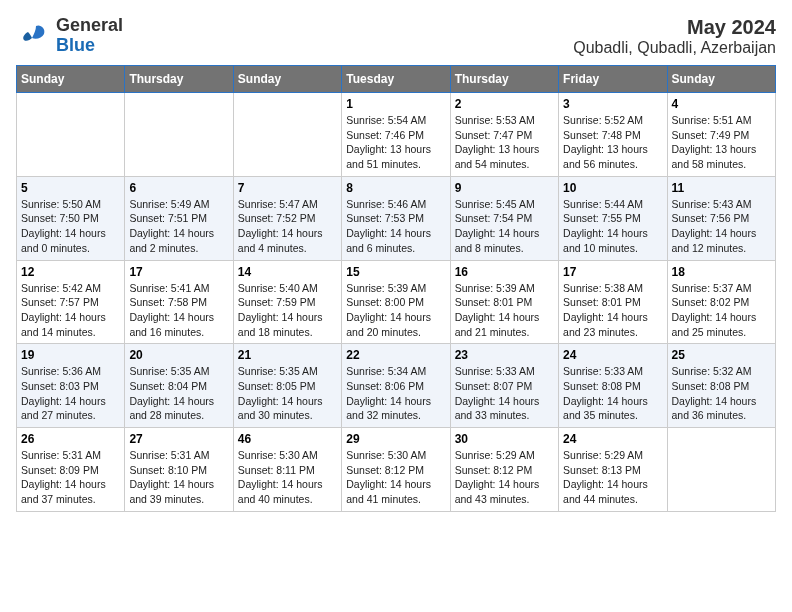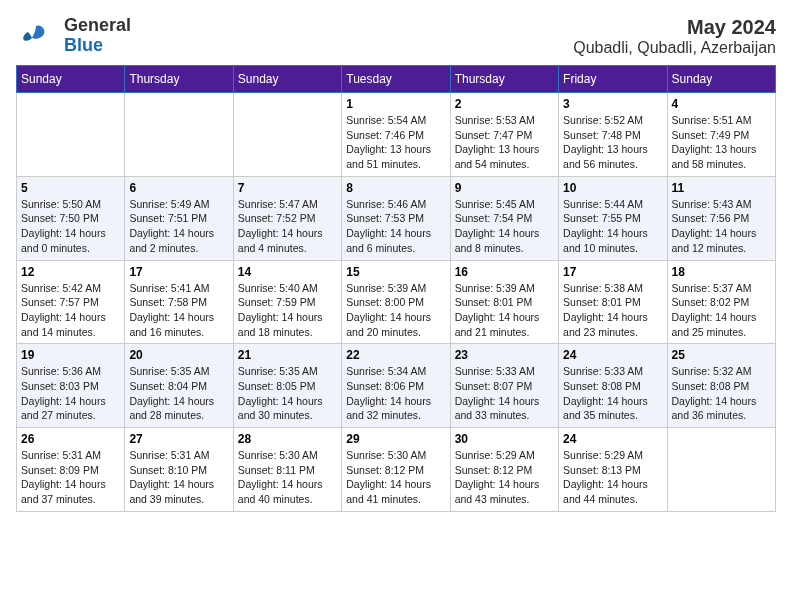--- a/index.html
+++ b/index.html
@@ -12,40 +12,40 @@
     }
     .header-row {
       display: flex;
       justify-content: space-between;
       align-items: flex-start;
       margin-bottom: 8px;
     }
     .logo {
       display: flex;
       align-items: center;
-      gap: 16px;
+      gap: 8px;
     }
     .logo-text-general { font-size: 18px; font-weight: bold; color: #333; }
     .logo-text-blue { font-size: 18px; font-weight: bold; color: #1a6bb5; }
     .title-block { text-align: right; }
     .title-block h1 { font-size: 20px; font-weight: bold; color: #333; }
     .title-block h2 { font-size: 16px; font-weight: normal; color: #333; margin-left: 16px; }
 
     .calendar {
       width: 100%;
       border-collapse: collapse;
       font-size: 11px;
     }
     .calendar thead tr th {
-      background: #4c1d95;
+      background: #737373;
       color: #fff;
       padding: 6px 4px;
       text-align: left;
       font-size: 12px;
-      font-weight: normal;
+      font-weight: bold;
       border: 1px solid #2a73c5;
     }
     .calendar tbody tr td {
       border: 1px solid #ccc;
       vertical-align: top;
       padding: 4px;
       width: 108px;
       min-height: 80px;
       height: 80px;
       background: #fff;
@@ -217,21 +217,21 @@
       <tr>
         <td>
           <div class="day-num">26</div>
           <div class="day-info">Sunrise: 5:31 AM<br>Sunset: 8:09 PM<br>Daylight: 14 hours<br>and 37 minutes.</div>
         </td>
         <td>
           <div class="day-num">27</div>
           <div class="day-info">Sunrise: 5:31 AM<br>Sunset: 8:10 PM<br>Daylight: 14 hours<br>and 39 minutes.</div>
         </td>
         <td>
-          <div class="day-num">28</div>
+          <div class="day-num">46</div>
           <div class="day-info">Sunrise: 5:30 AM<br>Sunset: 8:11 PM<br>Daylight: 14 hours<br>and 40 minutes.</div>
         </td>
         <td>
           <div class="day-num">29</div>
           <div class="day-info">Sunrise: 5:30 AM<br>Sunset: 8:12 PM<br>Daylight: 14 hours<br>and 41 minutes.</div>
         </td>
         <td>
           <div class="day-num">30</div>
           <div class="day-info">Sunrise: 5:29 AM<br>Sunset: 8:12 PM<br>Daylight: 14 hours<br>and 43 minutes.</div>
         </td>

